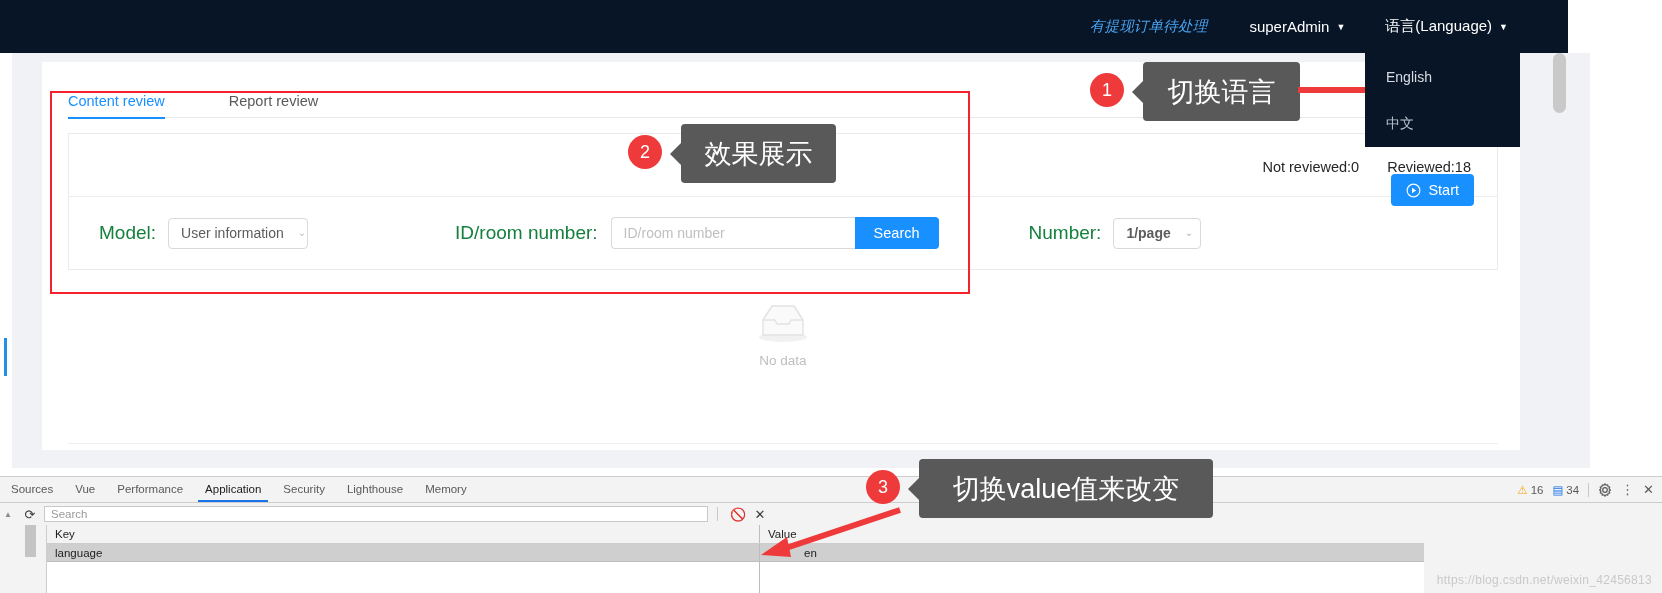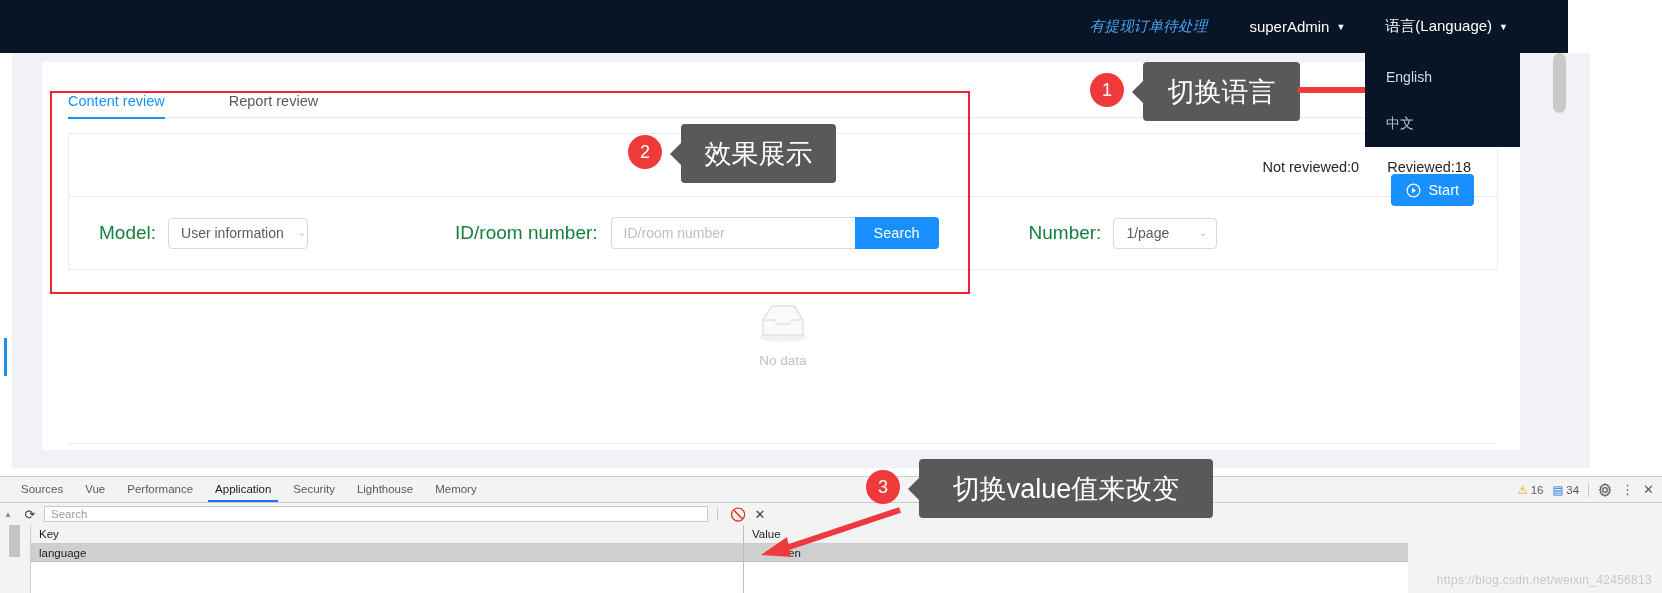--- a/index.html
+++ b/index.html
@@ -174,21 +174,21 @@
     position: absolute; left: 0; top: 476px; width: 1662px; height: 117px;
     background: #f3f3f3; font-family: "Liberation Sans", sans-serif;
   }
   .dt-sep-top {
     position: absolute; left: 0; top: 0; width: 1662px; height: 1px;
     background: #cdcdcd;
   }
   .dt-tabbar {
     position: absolute; left: 0; top: 1px; width: 1662px; height: 25px;
     background: #f3f3f3; display: flex; align-items: center;
-    padding-left: 10px; box-sizing: border-box;
+    box-sizing: border-box;
   }
   .dt-tab {
     font-size: 11.5px; color: #5a5a5a; padding: 0 11px; height: 25px;
     line-height: 25px; position: relative; white-space: nowrap;
   }
   .dt-tab.active { color: #1a1a1a; }
   .dt-tab.active::after {
     content: ""; position: absolute; left: 4px; right: 4px; bottom: 0;
     height: 2px; background: #1a73e8;
   }
@@ -220,21 +220,21 @@
     width: 664px; height: 16px; background: #ffffff; border: 1px solid #c9c9c9;
     box-sizing: border-box; display: flex; align-items: center;
     padding-left: 6px; font-size: 11.5px; color: #9a9a9a;
   }
   .dt-tool-sep { width: 1px; height: 14px; background: #c9c9c9; margin: 0 9px; }
   .dt-clear, .dt-close {
     width: 22px; display: flex; align-items: center; justify-content: center;
     color: #3b3b3b; font-size: 13px;
   }
   .dt-table {
-    position: absolute; left: 0; top: 49px; width: 1408px; height: 68px;
+    position: absolute; left: 16px; top: 49px; width: 1408px; height: 68px;
   }
   .dt-sidebar {
     position: absolute; left: 0; top: 0; width: 30px; height: 68px;
     background: #f3f3f3; border-right: 1px solid #cdcdcd;
   }
   .dt-scrollthumb {
     position: absolute; left: 9px; top: 0px; width: 11px; height: 32px;
     background: #c4c4c4;
   }
   .dt-head-row {
@@ -328,21 +328,21 @@
         <span class="sel-caret">⌄</span>
       </div>
 
       <span class="fl-label" style="margin-left:147px;">ID/room number:</span>
       <div class="text-input" style="margin-left:13px;">
         <span>ID/room number</span>
       </div>
       <div class="search-btn">Search</div>
 
       <span class="fl-label" style="margin-left:90px;">Number:</span>
-      <div class="select-box" style="margin-left:12px; width:104px;">
+      <div class="select-box" style="margin-left:12px; width:88px;font-weight:bold;">
         <span class="select-val">1/page</span>
         <span class="sel-caret">⌄</span>
       </div>
     </div>
 
     <div class="start-btn">
       <svg class="play-ico" viewBox="0 0 16 16">
         <circle cx="8" cy="8" r="6.8" fill="none" stroke="#ffffff" stroke-width="1.2"></circle>
         <path d="M6.4 5.1 L10.8 8 L6.4 10.9 Z" fill="#ffffff"></path>
       </svg>

